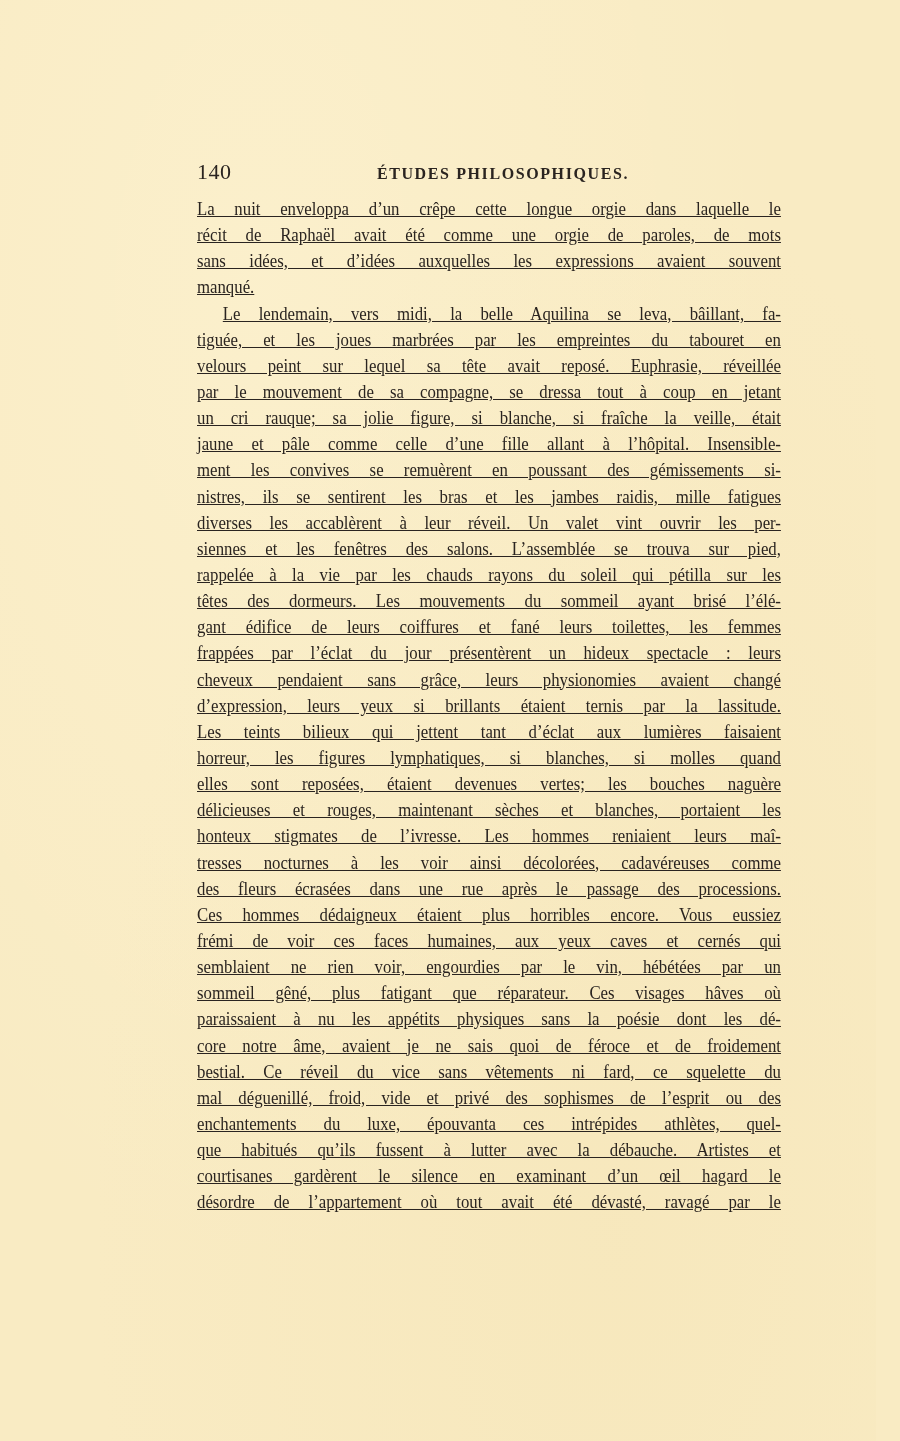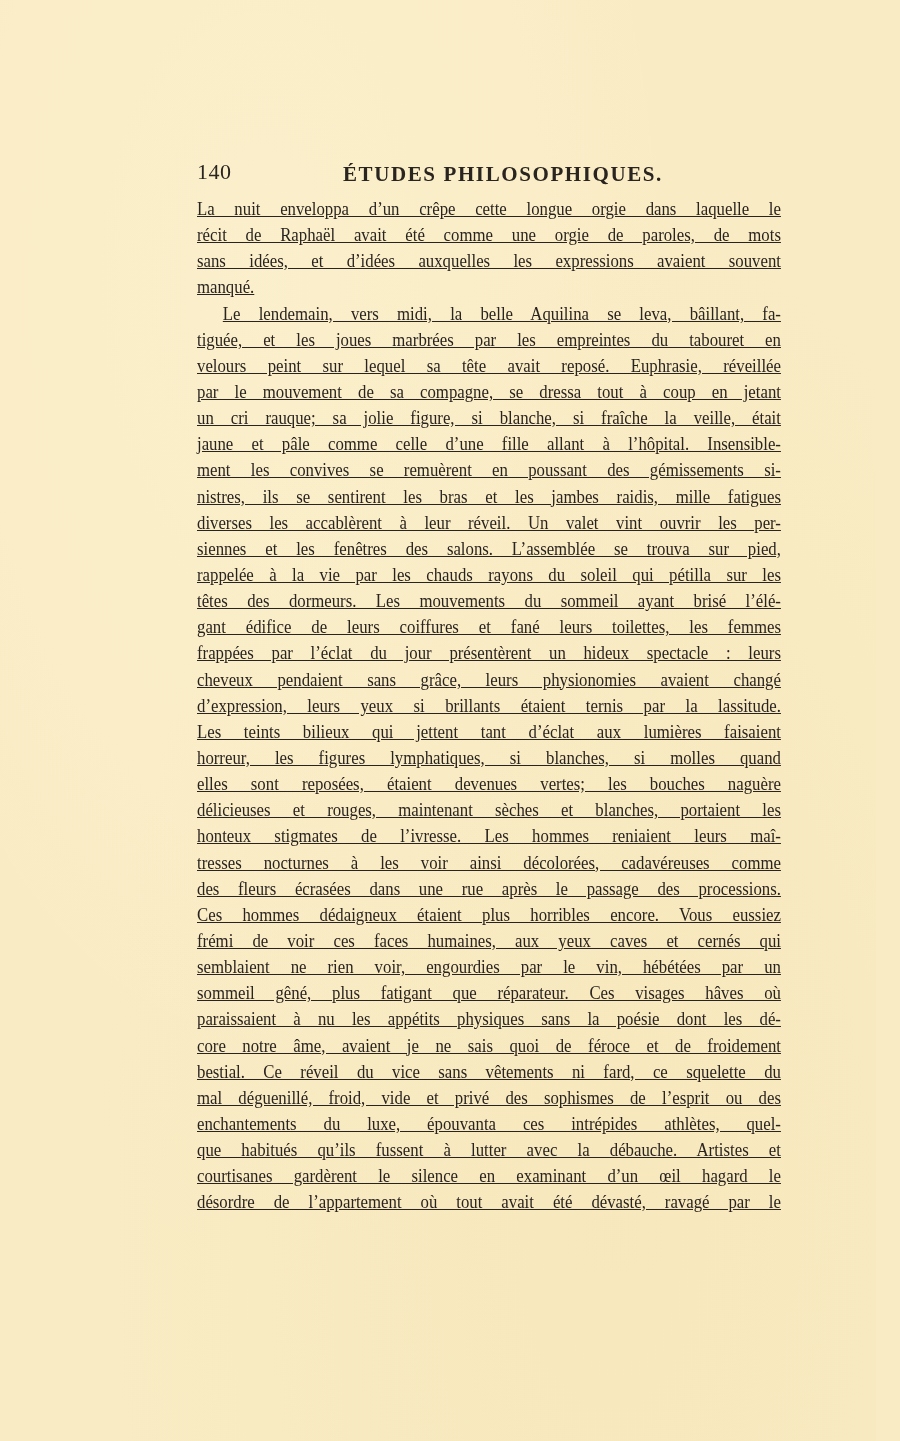--- a/index.html
+++ b/index.html
@@ -38,21 +38,21 @@
       font-size: 22px;
       line-height: 28px;
       letter-spacing: 0.5px;
     }
     .running-title {
       position: absolute;
       left: 0;
       right: 0;
       top: 4px;
       text-align: center;
-      font-size: 21px;
+      font-size: 16px;
       line-height: 24px;
       font-weight: bold;
       letter-spacing: 1.6px;
       padding-left: 28px;
     }
     .text-block {
       position: absolute;
       left: 197px;
       top: 196px;
       width: 584px;

